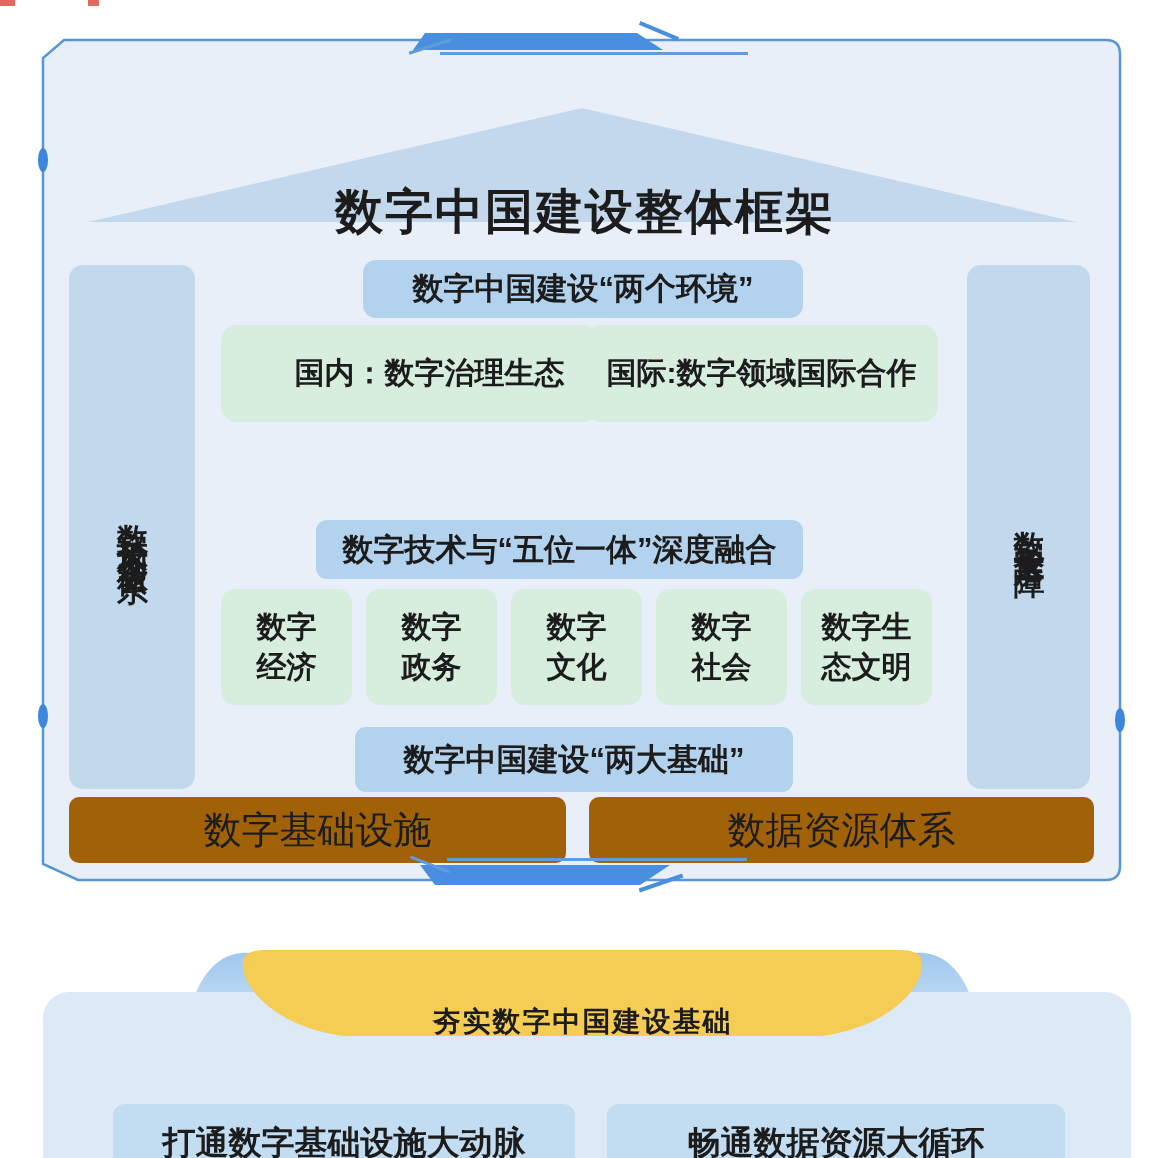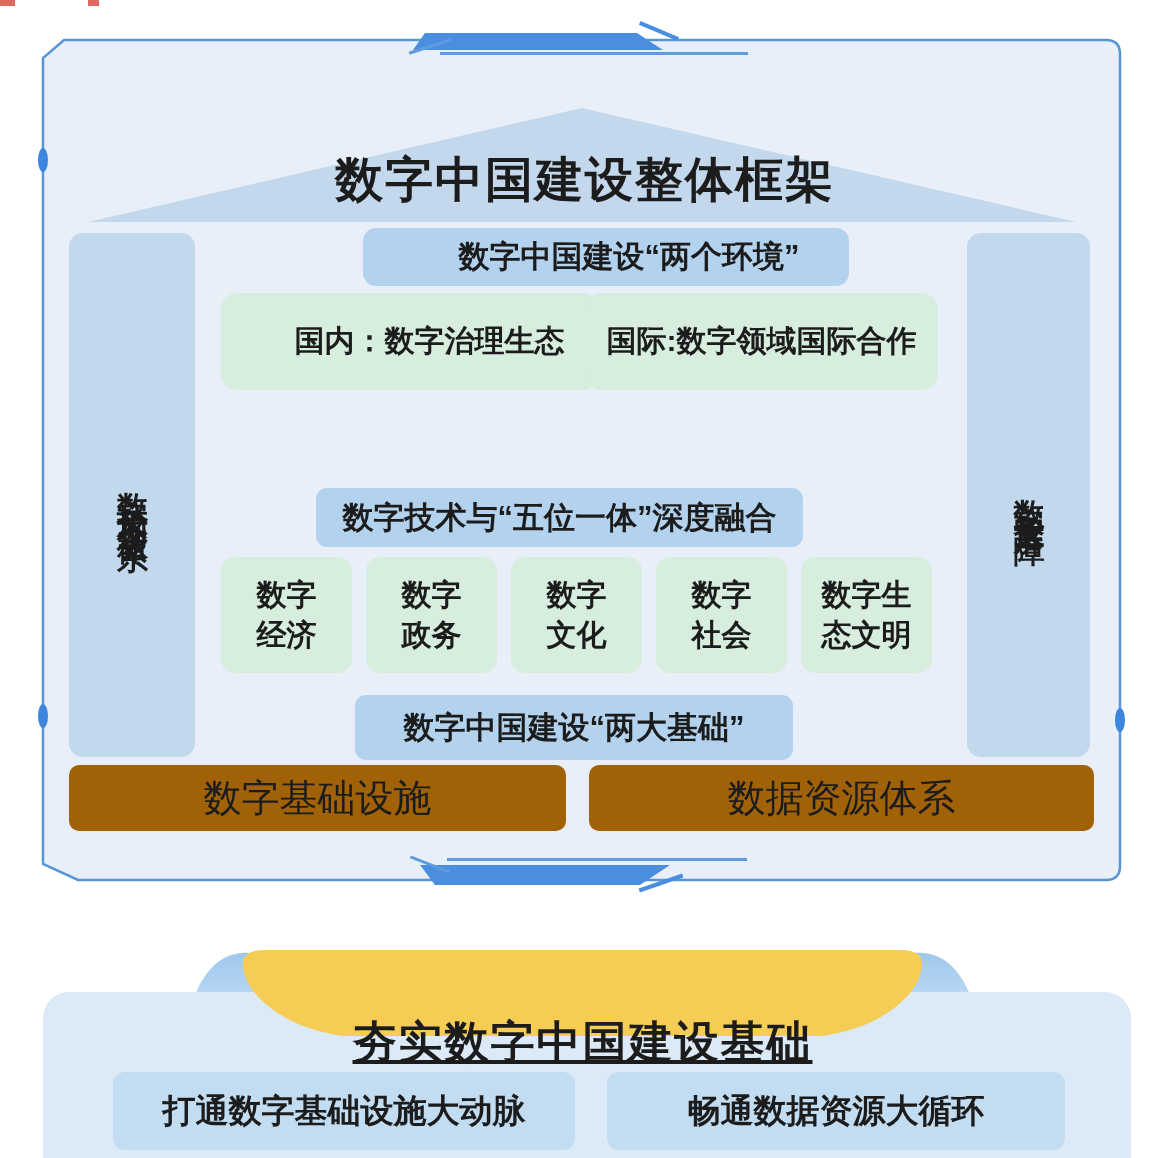--- a/index.html
+++ b/index.html
@@ -3,21 +3,21 @@
 <meta charset="utf-8">
 <style>
   html,body{margin:0;padding:0;background:#ffffff;}
   #page{
     position:relative;width:1170px;height:1158px;margin:0 auto;
     background:#ffffff;overflow:hidden;
     font-family:"Liberation Sans","DejaVu Sans",sans-serif;
     color:#1c1c1c;
   }
   .abs{position:absolute;}
-  .center{display:flex;align-items:center;justify-content:center;text-align:center;}
+  .center{display:flex;align-items:center;justify-content:center;text-align:center;margin-top:32px;}
 
   
   #frame-outline{position:absolute;left:0;top:0;z-index:0;}
 
   .deco-blue{background:#4a8ee0;}
   .deco-line{background:#5f9cdb;}
 
   #roof-triangle{
     left:88px;top:108px;width:988px;height:114px;
     background:#c3d8ec;
@@ -35,21 +35,21 @@
   }
   .pillar-text{
     writing-mode:vertical-rl;text-orientation:upright;
     font-size:31px;font-weight:700;letter-spacing:7px;
   }
 
   .blue-box{background:#b3d2ee;border-radius:13px;z-index:2;font-size:31px;font-weight:700;}
   .green-box{background:#d7edde;border-radius:16px;z-index:2;font-size:30px;font-weight:700;}
   .grey-blue-box{background:#a16207;border-radius:10px;z-index:2;font-size:38px;font-weight:400;}
 
-  #env-header{left:363px;top:228px;width:440px;height:58px;padding-left:46px;}
+  #env-header{left:363px;top:228px;width:440px;height:58px;}
   #env-domestic{left:221px;top:293px;width:339px;height:97px;padding-left:39px;}
   #env-international{left:585px;top:293px;width:353px;height:97px;}
 
   #capability-arrow{
     left:218px;top:404px;width:726px;height:80px;
     background:#f8ecc8;z-index:2;
     clip-path:polygon(0 50%,6.2% 0,6.2% 12.5%,93.8% 12.5%,93.8% 0,100% 50%,93.8% 100%,93.8% 87.5%,6.2% 87.5%,6.2% 100%);
     font-size:31px;font-weight:700;
   }
 
@@ -82,22 +82,22 @@
   #deco-bottom-slash{left:638px;top:881px;width:46px;height:4px;transform:rotate(-19deg);z-index:3;}
 
   
   #bottom-panel{
     left:43px;top:992px;width:1088px;height:166px;
     background:#dce9f7;border-radius:26px 26px 0 0;z-index:1;
   }
   #banner-hills{left:175px;top:940px;z-index:0;}
   #banner-yellow{left:175px;top:940px;z-index:2;}
   #banner-title{
-    left:175px;top:1014px;width:815px;height:56px;
-    font-size:44px;font-weight:700;letter-spacing:2px;z-index:3;text-decoration:underline;
+    left:175px;top:962px;width:815px;height:56px;
+    font-size:28px;font-weight:700;letter-spacing:2px;z-index:3;
   }
   .bottom-box{
     top:1072px;height:78px;background:#c2dcf2;border-radius:12px;
     font-size:33px;font-weight:700;z-index:2;
   }
   #bottom-box-left{left:113px;width:462px;}
   #bottom-box-right{left:607px;width:458px;}
 
   .artifact{background:#d94f43;opacity:.85;z-index:5;}
 </style>

